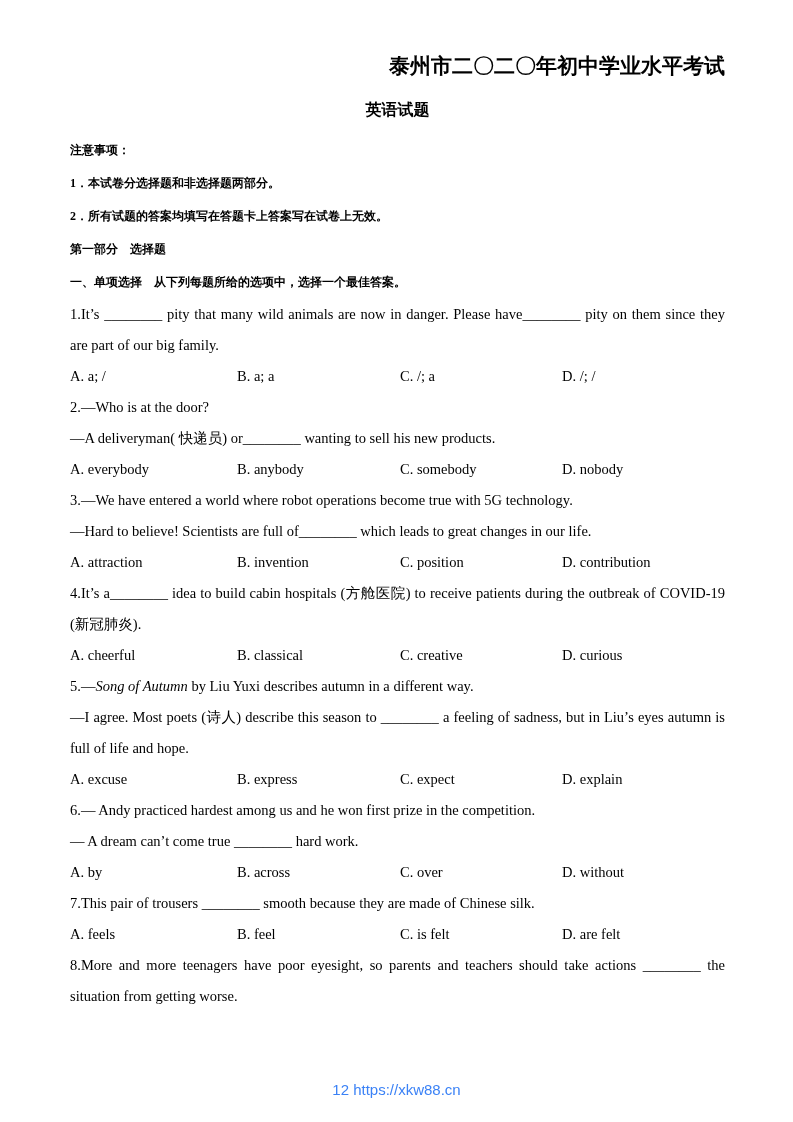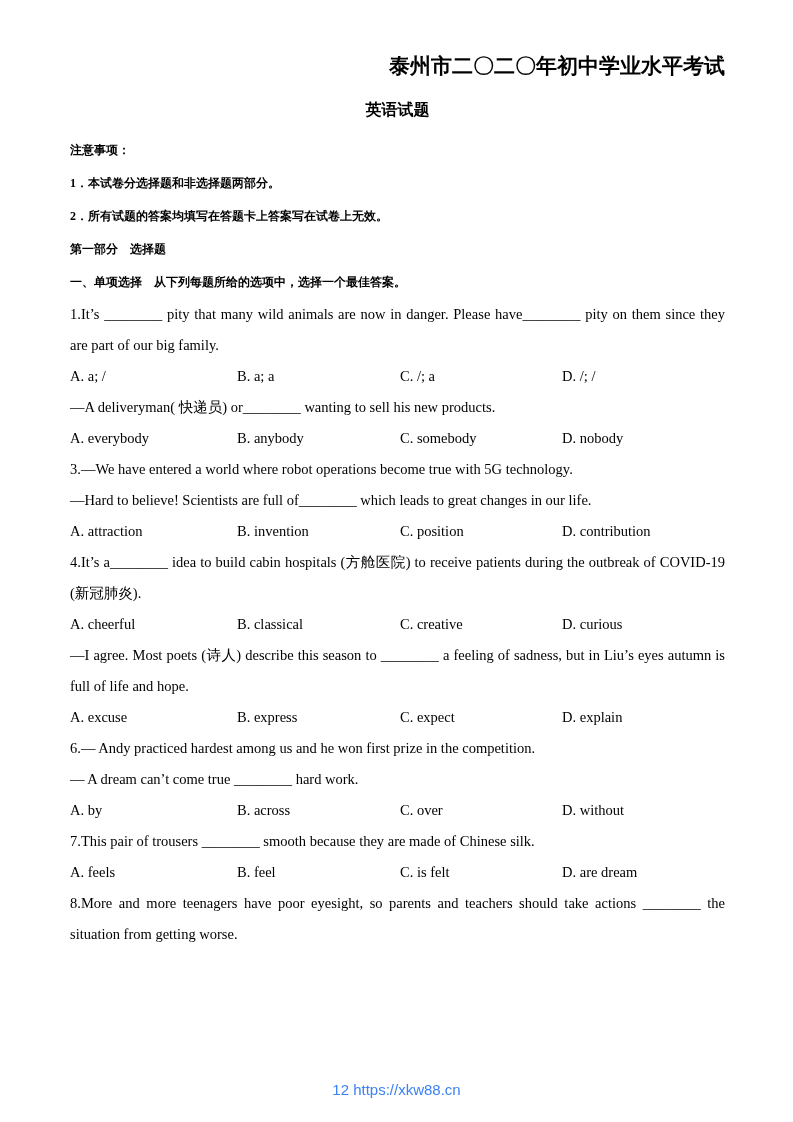--- a/index.html
+++ b/index.html
@@ -82,20 +82,21 @@
       <div>
         <p class="stem">1.It’s ________ pity that many wild animals are now in danger. Please have________ pity on them since they are part of our big family.</p>
         <div class="options">
           <span>A. a; /</span>
           <span>B. a; a</span>
           <span>C. /; a</span>
           <span>D. /; /</span>
         </div>
       </div>
       <div>
+        <p class="stem">2.—Who is at the door?</p>
         <p class="stem">—A deliveryman( 快递员) or________ wanting to sell his new products.</p>
         <div class="options">
           <span>A. everybody</span>
           <span>B. anybody</span>
           <span>C. somebody</span>
           <span>D. nobody</span>
         </div>
       </div>
       <div>
         <p class="stem">3.—We have entered a world where robot operations become true with 5G technology.</p>
@@ -110,20 +111,21 @@
       <div>
         <p class="stem">4.It’s a________ idea to build cabin hospitals (方舱医院) to receive patients during the outbreak of COVID-19 (新冠肺炎).</p>
         <div class="options">
           <span>A. cheerful</span>
           <span>B. classical</span>
           <span>C. creative</span>
           <span>D. curious</span>
         </div>
       </div>
       <div>
+        <p class="stem"><span>5.—</span><span class="italic">Song of Autumn</span><span> by Liu Yuxi describes autumn in a different way.</span></p>
         <p class="stem">—I agree. Most poets (诗人) describe this season to ________ a feeling of sadness, but in Liu’s eyes autumn is full of life and hope.</p>
         <div class="options">
           <span>A. excuse</span>
           <span>B. express</span>
           <span>C. expect</span>
           <span>D. explain</span>
         </div>
       </div>
       <div>
         <p class="stem">6.— Andy practiced hardest among us and he won first prize in the competition.</p>
@@ -134,21 +136,21 @@
           <span>C. over</span>
           <span>D. without</span>
         </div>
       </div>
       <div>
         <p class="stem">7.This pair of trousers ________ smooth because they are made of Chinese silk.</p>
         <div class="options">
           <span>A. feels</span>
           <span>B. feel</span>
           <span>C. is felt</span>
-          <span>D. are dream</span>
+          <span>D. are felt</span>
         </div>
       </div>
       <div>
         <p class="stem">8.More and more teenagers have poor eyesight, so parents and teachers should take actions ________ the situation from getting worse.</p>
       </div>
     </div>
 
   <div class="footer">12 https://xkw88.cn</div>
 </div>
 

